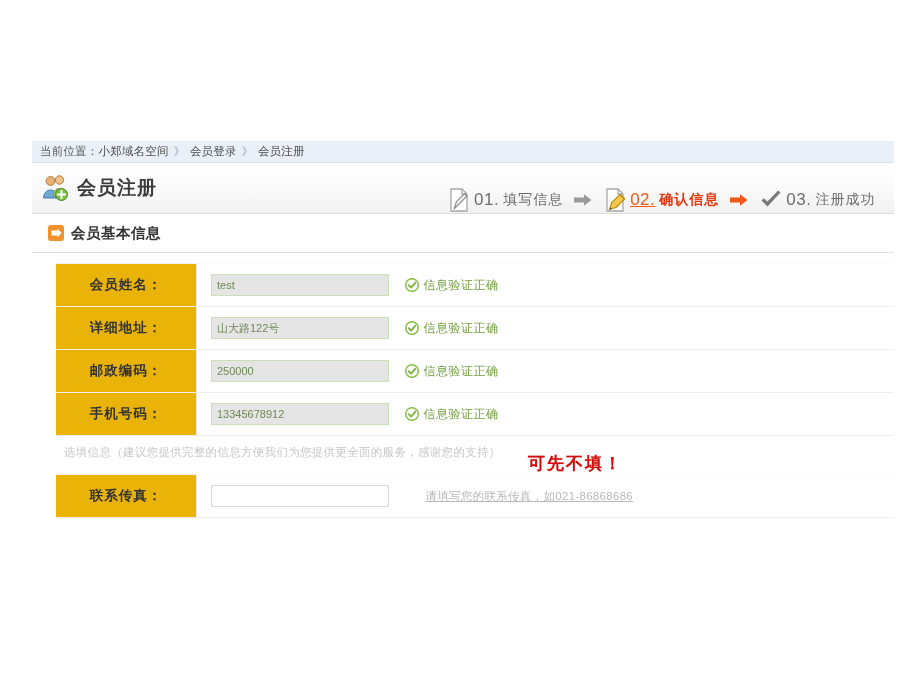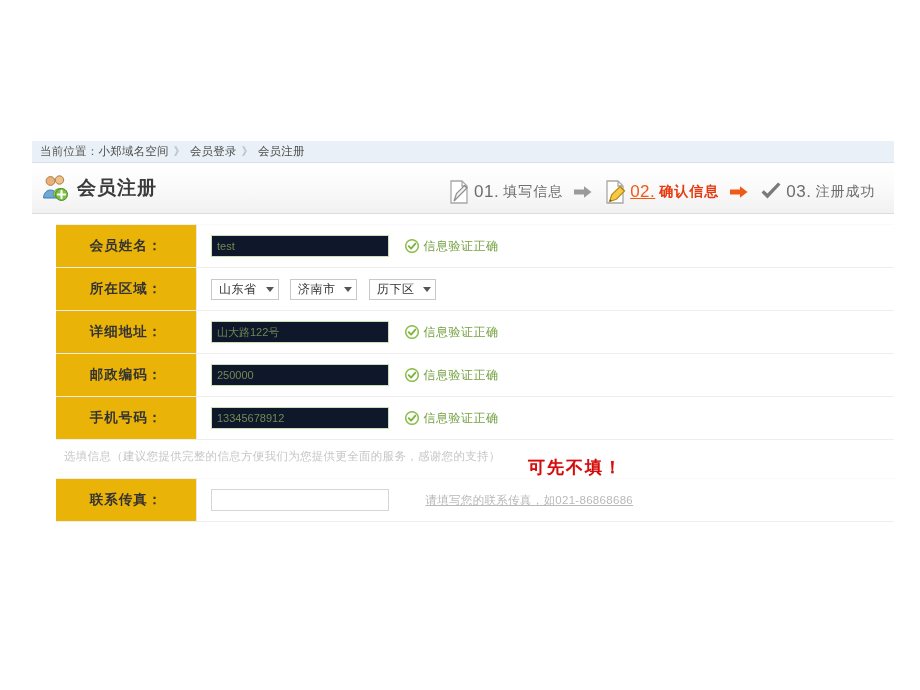--- a/index.html
+++ b/index.html
@@ -75,21 +75,21 @@
     color: #d2d2d2;
     letter-spacing: 1.5px;
     margin-left: 10px;
     white-space: nowrap;
     font-weight: normal;
   }
 
   .steps {
     position: absolute;
     left: 415px;
-    top: 4px;
+    top: 12px;
     height: 50px;
     display: flex;
     align-items: center;
     white-space: nowrap;
   }
   .step {
     display: flex;
     align-items: center;
     white-space: nowrap;
   }
@@ -155,21 +155,21 @@
   td.field-cell {
     padding-left: 14px;
     border-top: 1px solid #fafafa;
   }
 
   .inp {
     width: 178px;
     height: 22px;
     line-height: 22px;
     box-sizing: border-box;
-    background: #0f172a;
+    background: #e5e5e5;
     border: 1px solid #c9dfb4;
     font-size: 11px;
     color: #6f8a55;
     padding: 0 5px;
     font-family: "Liberation Sans", sans-serif;
     vertical-align: middle;
     outline: none;
   }
   .inp.plain {
     background: #ffffff;
@@ -328,57 +328,49 @@
               <path d="M2.5 13.5l6 6L21.5 5.5l-2.4-2.1L8.4 14.6l-3.6-3.4z" fill="#7a7a7a"></path>
             </svg>
           </span>
           <span class="step-num">03.</span>
           <span class="step-label">注册成功</span>
         </div>
 
       </div>
     </div>
 
+    <div class="section">
+      <span class="sec-icon">
+        <svg viewBox="0 0 16 16" width="16" height="16">
+          <rect x="0" y="0" width="16" height="16" rx="3" fill="#f2922c"></rect>
+          <path d="M3.5 5.5h6v-2l4 4.5-4 4.5v-2h-6z" fill="#ffffff"></path>
+        </svg>
+      </span>
+      <span class="sec-title">会员基本信息</span>
+    </div>
 
     <table class="form">
       <tbody>
 
         <tr>
           <td class="label-cell">会员姓名：</td>
           <td class="field-cell">
             <input class="inp" type="text" value="test" style="">
             <span class="valid">
               <span class="check-icon">
                 <svg viewBox="0 0 14 14" width="14" height="14">
                   <circle cx="7" cy="7" r="6.3" fill="#ffffff" stroke="#8cbf4d" stroke-width="1.5"></circle>
                   <path d="M3.7 7.2l2.4 2.4 4.3-5" fill="none" stroke="#7fb33f" stroke-width="1.9" stroke-linecap="round" stroke-linejoin="round"></path>
                 </svg>
               </span>
               <span class="valid-text">信息验证正确</span>
             </span>
           </td>
         </tr>
 
-        <tr>
-          <td class="label-cell">所在区域：</td>
-          <td class="field-cell">
-            <span class="sel">
-              <span class="sel-text">山东省</span>
-              <span class="caret"></span>
-            </span>
-            <span class="sel">
-              <span class="sel-text">济南市</span>
-              <span class="caret"></span>
-            </span>
-            <span class="sel">
-              <span class="sel-text">历下区</span>
-              <span class="caret"></span>
-            </span>
-          </td>
-        </tr>
 
         <tr>
           <td class="label-cell">详细地址：</td>
           <td class="field-cell">
             <input class="inp" type="text" value="山大路122号" style="">
             <span class="valid">
               <span class="check-icon">
                 <svg viewBox="0 0 14 14" width="14" height="14">
                   <circle cx="7" cy="7" r="6.3" fill="#ffffff" stroke="#8cbf4d" stroke-width="1.5"></circle>
                   <path d="M3.7 7.2l2.4 2.4 4.3-5" fill="none" stroke="#7fb33f" stroke-width="1.9" stroke-linecap="round" stroke-linejoin="round"></path>

